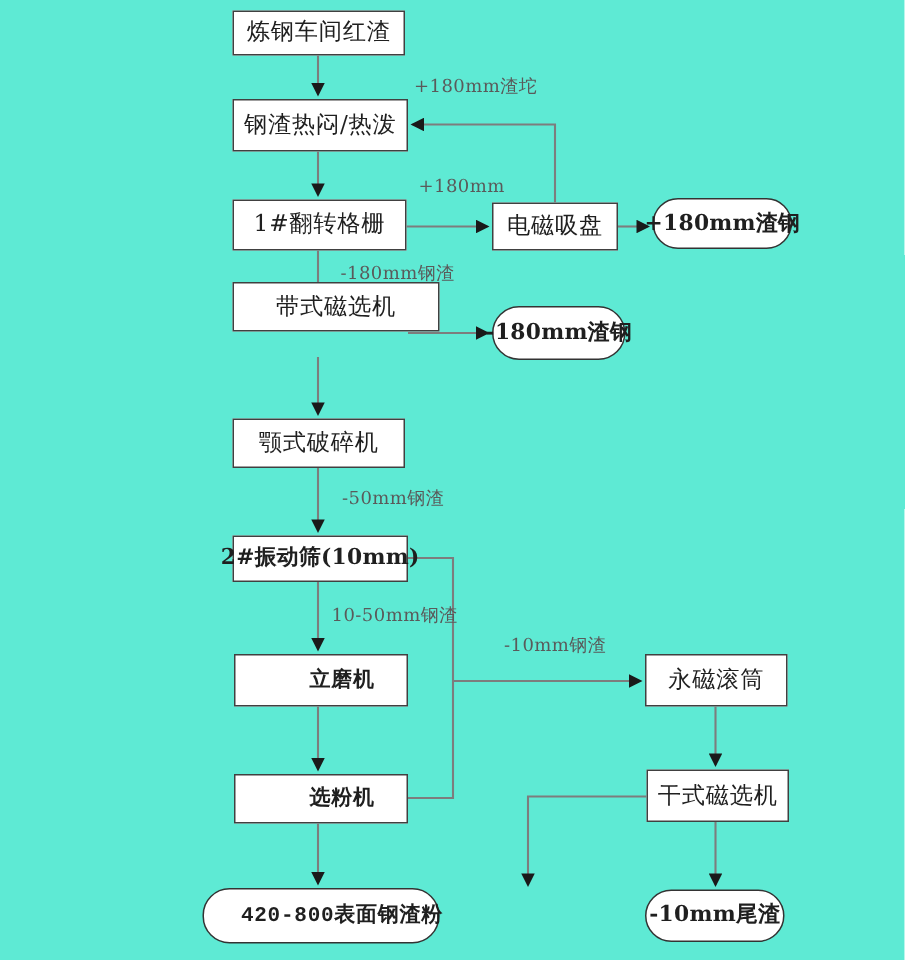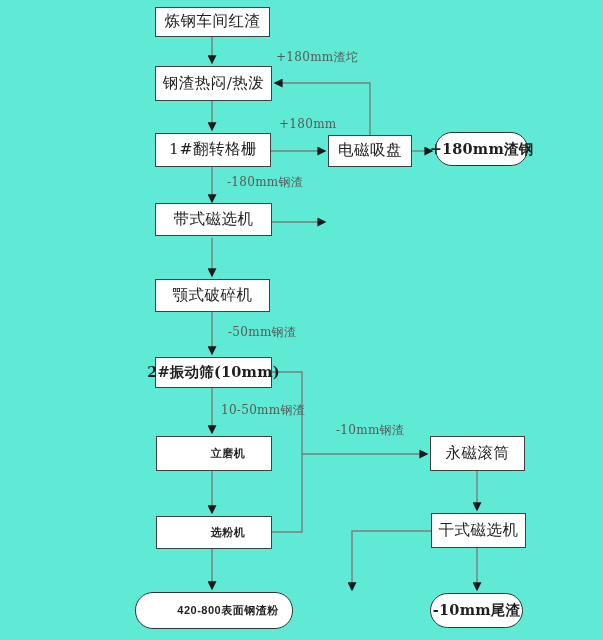--- a/index.html
+++ b/index.html
@@ -8,21 +8,21 @@
     font-family:"DejaVu Serif","Liberation Serif",serif;
   }
   .wires{position:absolute;left:0;top:0;width:603px;height:640px;pointer-events:none;}
   .node{
     position:absolute;display:flex;align-items:center;justify-content:center;
     background:#ffffff;border:1.4px solid #404040;color:#1f1f1f;
     font-size:15.5px;letter-spacing:0.5px;text-align:center;line-height:1;
     box-sizing:border-box;white-space:nowrap;
   }
   .node.stadium{border-radius:18px;border-color:#333;}
-  .node.bold{font-weight:bold;font-family:Liberation Sans, sans-serif;font-size:11px;padding-left:28px;}
+  .node.bold{font-weight:bold;font-family:Liberation Mono, monospace;font-size:14px;padding-left:28px;}
   .node.small{font-size:14.5px;letter-spacing:0.2px;font-weight:bold;}
   .edge-label{
     position:absolute;color:#5a5a5a;font-size:12px;letter-spacing:0.3px;
     white-space:nowrap;line-height:1;
   }
 </style>
 </head>
 <body>
 
 <div class="canvas">
@@ -57,22 +57,23 @@
   <div class="node" style="left:155px;top:7px;width:115px;height:30px">炼钢车间红渣</div>
 
   <div class="node" style="left:155px;top:66px;width:117px;height:35px">钢渣热闷/热泼</div>
 
   <div class="node" style="left:155px;top:133px;width:116px;height:34px">1#翻转格栅</div>
 
   <div class="node" style="left:328px;top:135px;width:84px;height:32px">电磁吸盘</div>
 
   <div class="node stadium small" style="left:435px;top:132px;width:93px;height:34px">+180mm渣钢</div>
 
-  <div class="node" style="left:155px;top:203px;width:117px;height:33px">带式磁选机</div>
+  <div class="node" style="left:155px;top:188px;width:138px;height:33px">带式磁选机</div>
 
+  <div class="node stadium small" style="left:328px;top:204px;width:89px;height:36px">-180mm渣钢</div>
 
   <div class="node" style="left:155px;top:279px;width:115px;height:33px">颚式破碎机</div>
 
   <div class="node small" style="left:155px;top:357px;width:117px;height:31px">2#振动筛(10mm)</div>
 
   <div class="node bold" style="left:156px;top:436px;width:116px;height:35px">立磨机</div>
 
   <div class="node bold" style="left:156px;top:516px;width:116px;height:33px">选粉机</div>
 
   <div class="node" style="left:431px;top:513px;width:95px;height:35px">干式磁选机</div>

